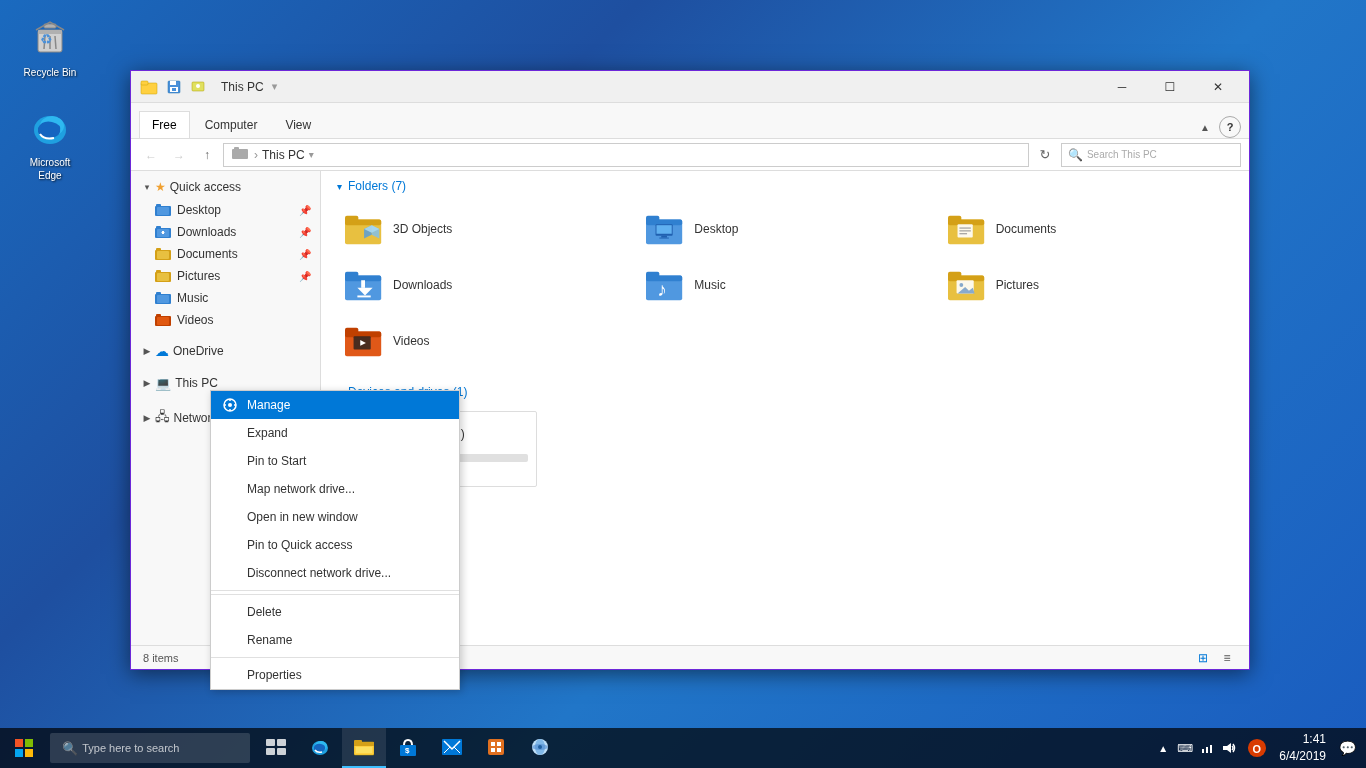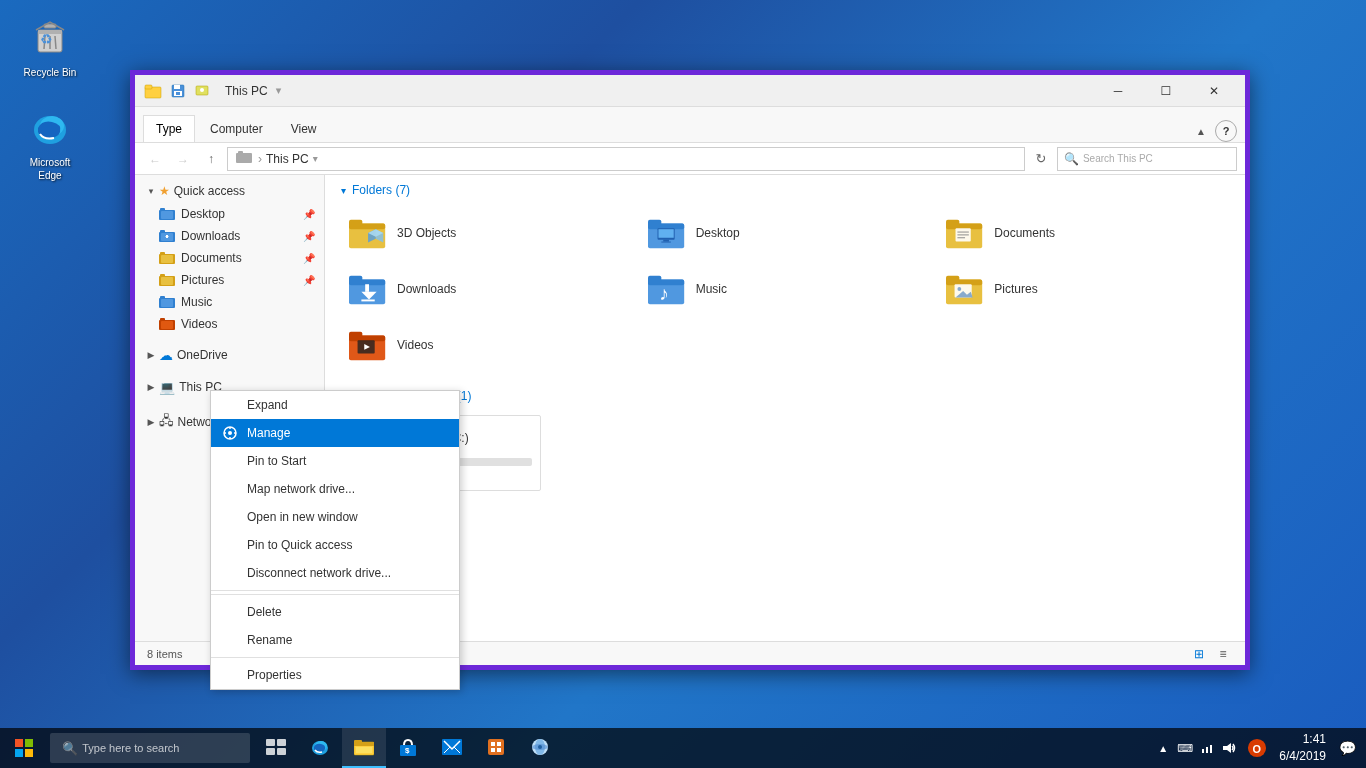--- a/index.html
+++ b/index.html
@@ -127,21 +127,21 @@
     .explorer-window {
       position: absolute;
       top: 70px;
       left: 130px;
       width: 1120px;
       height: 600px;
       background: white;
       box-shadow: 0 4px 20px rgba(0,0,0,0.5);
       display: flex;
       flex-direction: column;
-      border: 5px solid #6d28d9;
+      border: 1px solid #6d28d9;
     }
 
     
     .title-bar {
       height: 32px;
       background: #f0f0f0;
       display: flex;
       align-items: center;
       padding: 0 8px;
       border-bottom: 1px solid #ddd;
@@ -589,21 +589,21 @@
         <span style="color:#999;font-size:11px;margin-left:4px;">▾</span>
       </div>
       <div class="title-bar-controls">
         <div class="title-btn">─</div>
         <div class="title-btn">☐</div>
         <div class="title-btn close">✕</div>
       </div>
     </div>
 
     <div class="ribbon">
-      <div class="ribbon-tab active">Type</div>
+      <div class="ribbon-tab active">Free</div>
       <div class="ribbon-tab">Computer</div>
       <div class="ribbon-tab">View</div>
       <div class="ribbon-chevron">
         <div class="ribbon-chevron-btn">▲</div>
         <div class="help-btn">?</div>
       </div>
     </div>
 
     <div class="address-bar">
       <div class="nav-btn disabled">←</div>
@@ -876,37 +876,37 @@
     <div class="status-bar">
       <span>8 items</span>
       <div class="status-right">
         <div class="view-btn active">⊞</div>
         <div class="view-btn">≡</div>
       </div>
     </div>
   </div>
 
   <div class="context-menu">
-    <div class="context-menu-item">
-      <span>Expand</span>
-    </div>
     <div class="context-menu-item highlighted">
       <span class="cm-icon">
         <svg width="16" height="16" viewBox="0 0 16 16">
           <circle cx="8" cy="8" r="6" fill="none" stroke="white" stroke-width="1.5"></circle>
           <circle cx="8" cy="8" r="2" fill="white"></circle>
           <line x1="8" y1="2" x2="8" y2="4" stroke="white" stroke-width="1.5"></line>
           <line x1="8" y1="12" x2="8" y2="14" stroke="white" stroke-width="1.5"></line>
           <line x1="2" y1="8" x2="4" y2="8" stroke="white" stroke-width="1.5"></line>
           <line x1="12" y1="8" x2="14" y2="8" stroke="white" stroke-width="1.5"></line>
         </svg>
       </span>
       <span>Manage</span>
     </div>
     <div class="context-menu-item">
+      <span>Expand</span>
+    </div>
+    <div class="context-menu-item">
       <span>Pin to Start</span>
     </div>
     <div class="context-menu-item">
       <span>Map network drive...</span>
     </div>
     <div class="context-menu-item">
       <span>Open in new window</span>
     </div>
     <div class="context-menu-item">
       <span>Pin to Quick access</span>

